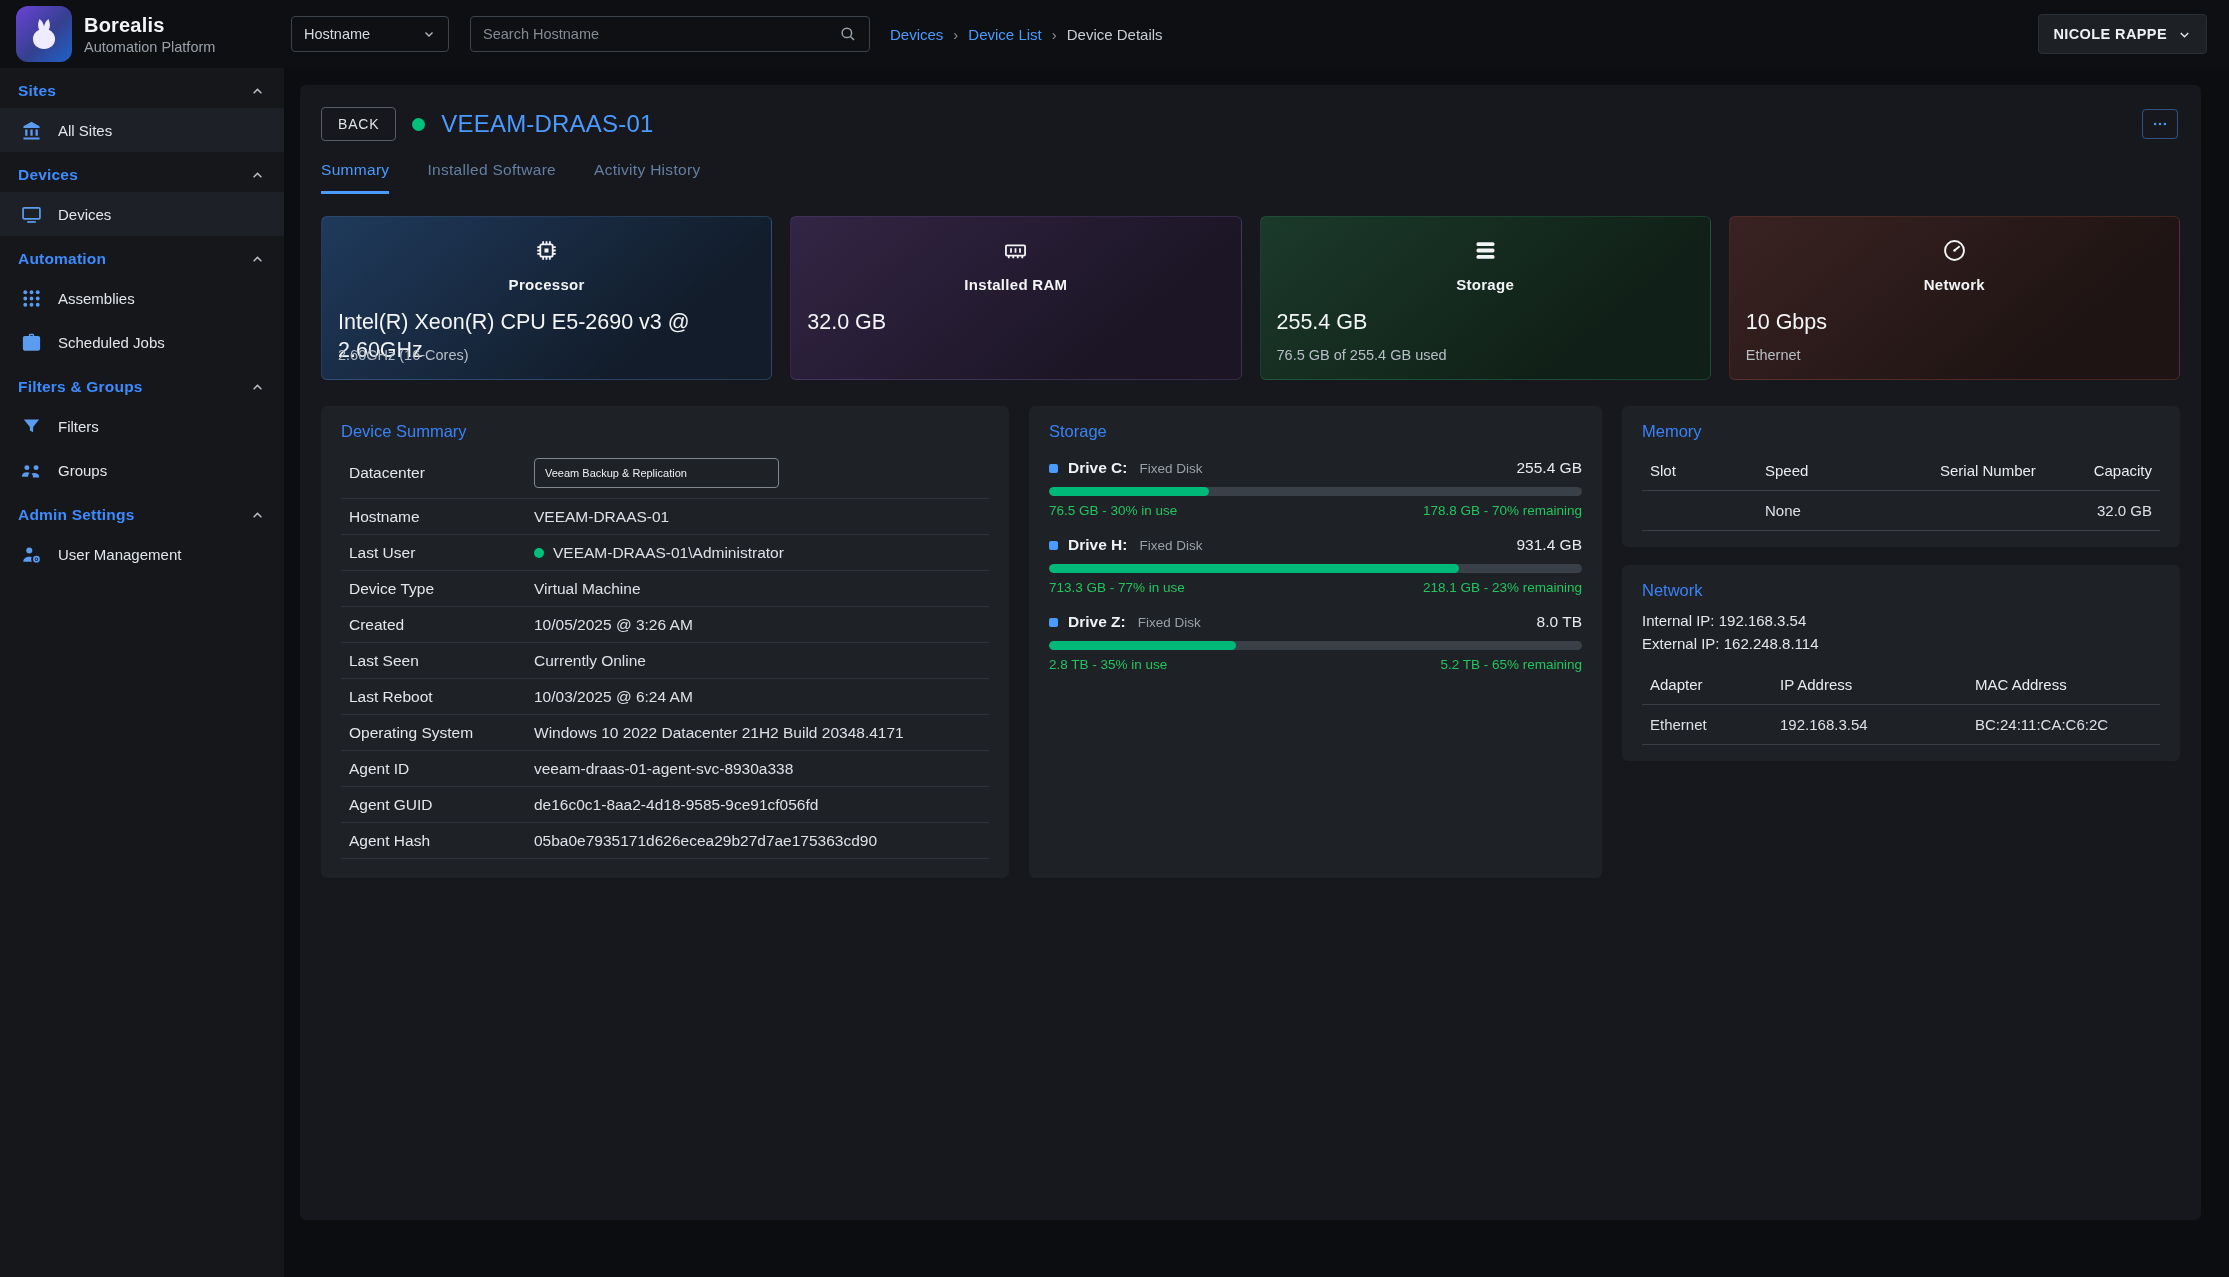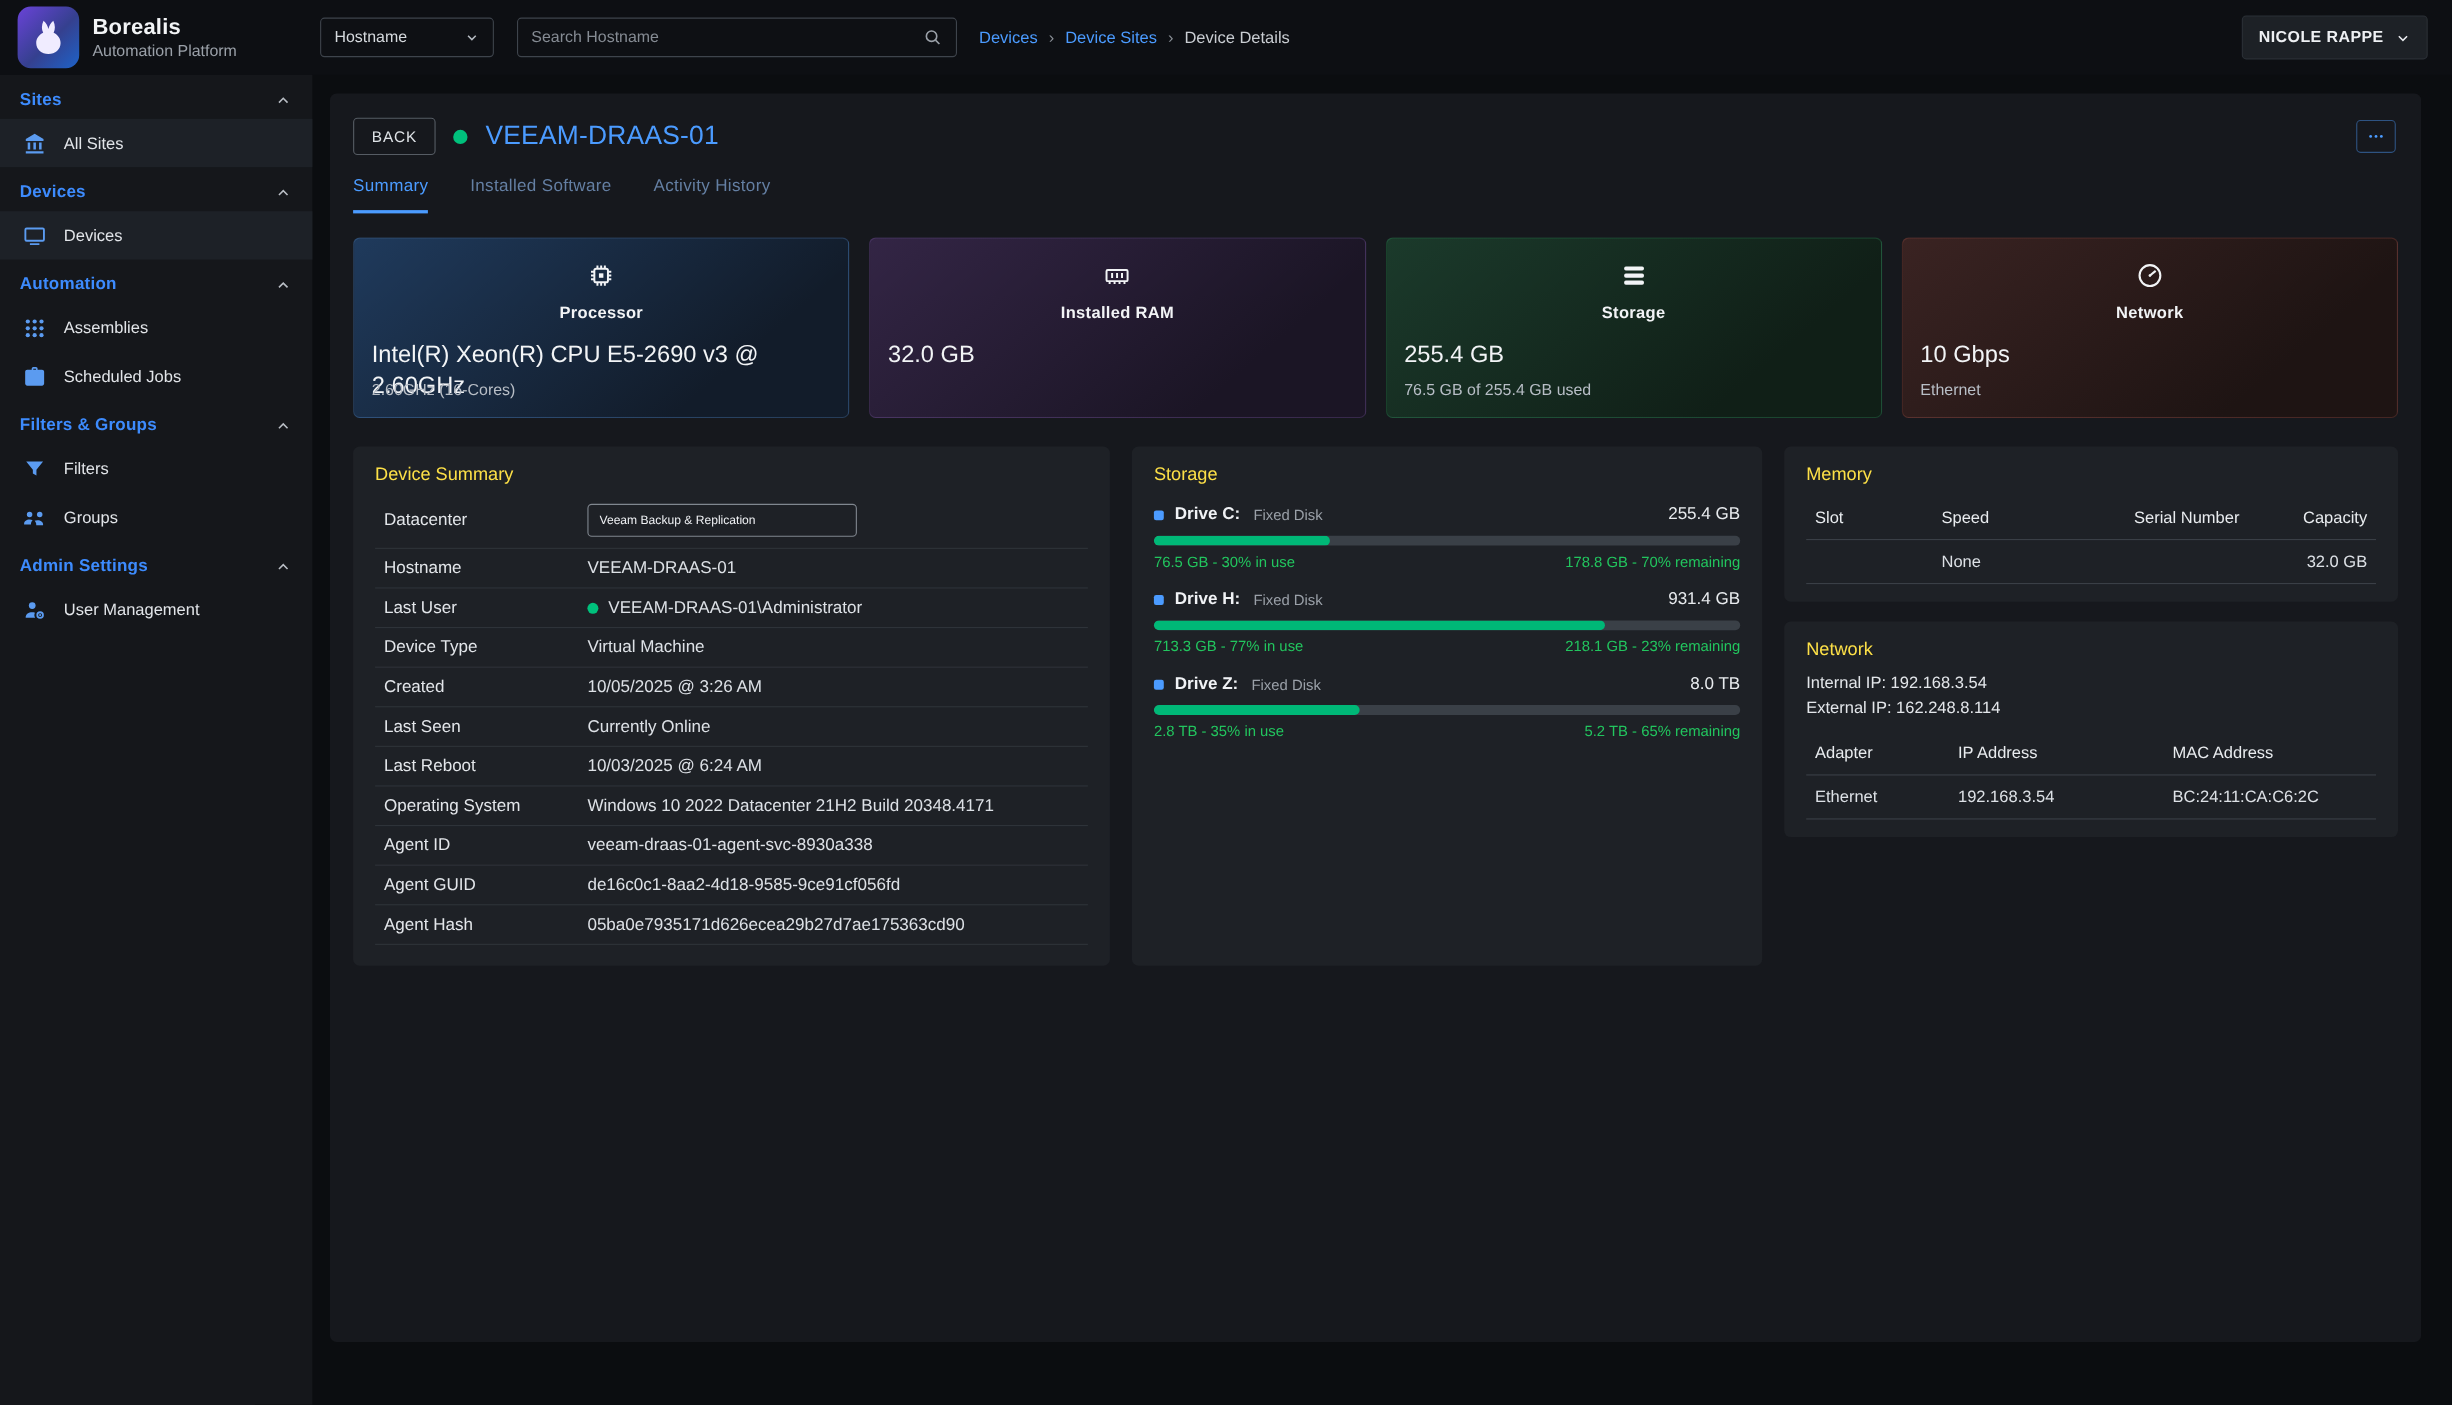--- a/index.html
+++ b/index.html
@@ -67,21 +67,21 @@
   .stat-card.c-green  { background:linear-gradient(140deg,#1b3a2b 0%,#101f17 75%); border:1px solid rgba(60,180,120,.22); }
   .stat-card.c-red    { background:linear-gradient(140deg,#3a2322 0%,#1e1413 75%); border:1px solid rgba(200,100,90,.22); }
   .sc-head { display:flex; align-items:center; gap:12px;flex-direction:column; }
   .sc-label { font-size:15px; font-weight:bold; color:#f2f4f6; letter-spacing:.3px; }
   .sc-value { font-size:21.5px; color:#f2f4f6; margin-top:16px; line-height:1.3; max-width:390px; }
   .sc-footer { position:absolute; left:16px; bottom:16px; font-size:14.5px; color:#b8bec6; }
 
   
   .content-row { display:flex; gap:20px; margin-top:26px; align-items:flex-start; }
   .card { background:#1e2126; border-radius:6px; padding:16px 20px; }
-  .card-title { color:#fde047; font-size:16.5px; }
+  .card-title { color:#3b82f6; font-size:16.5px; }
 
   .ds-card { width:688px; height:472px; }
   .ds-table { margin-top:6px; }
   .ds-row { display:flex; align-items:center; min-height:36px; border-bottom:1px solid #2e3339;
     padding:0 8px; font-size:15.5px; }
   .ds-row.tall { min-height:52px; }
   .ds-label { width:185px; flex:none; color:#e3e6ea; }
   .ds-value { color:#dde1e6; display:flex; align-items:center; gap:9px; }
   .desc-input { width:245px; background:transparent; border:1px solid #80878f; border-radius:4px;
     color:#eef0f3; font-size:11px; padding:8px 10px; outline:none;
@@ -142,21 +142,21 @@
       <svg width="18" height="18" viewBox="0 0 24 24" fill="none" stroke="#9aa0a8" stroke-width="2">
           <circle cx="10.5" cy="10.5" r="6.3"></circle>
           <path d="M15.3 15.3 20 20"></path>
         </svg>
     </span>
   </div>
 
   <div class="crumbs">
     <span class="crumb-link">Devices</span>
     <span class="crumb-sep">›</span>
-    <span class="crumb-link">Device Sites</span>
+    <span class="crumb-link">Device List</span>
     <span class="crumb-sep">›</span>
     <span class="crumb-current">Device Details</span>
   </div>
 
   <div class="user-btn">
     <span>NICOLE RAPPE</span>
     <span>
       <svg width="15" height="15" viewBox="0 0 24 24" fill="none" stroke="#e8eaee" stroke-width="2.2">
           <path d="M6 9.5 12 15.5 18 9.5"></path>
         </svg>

